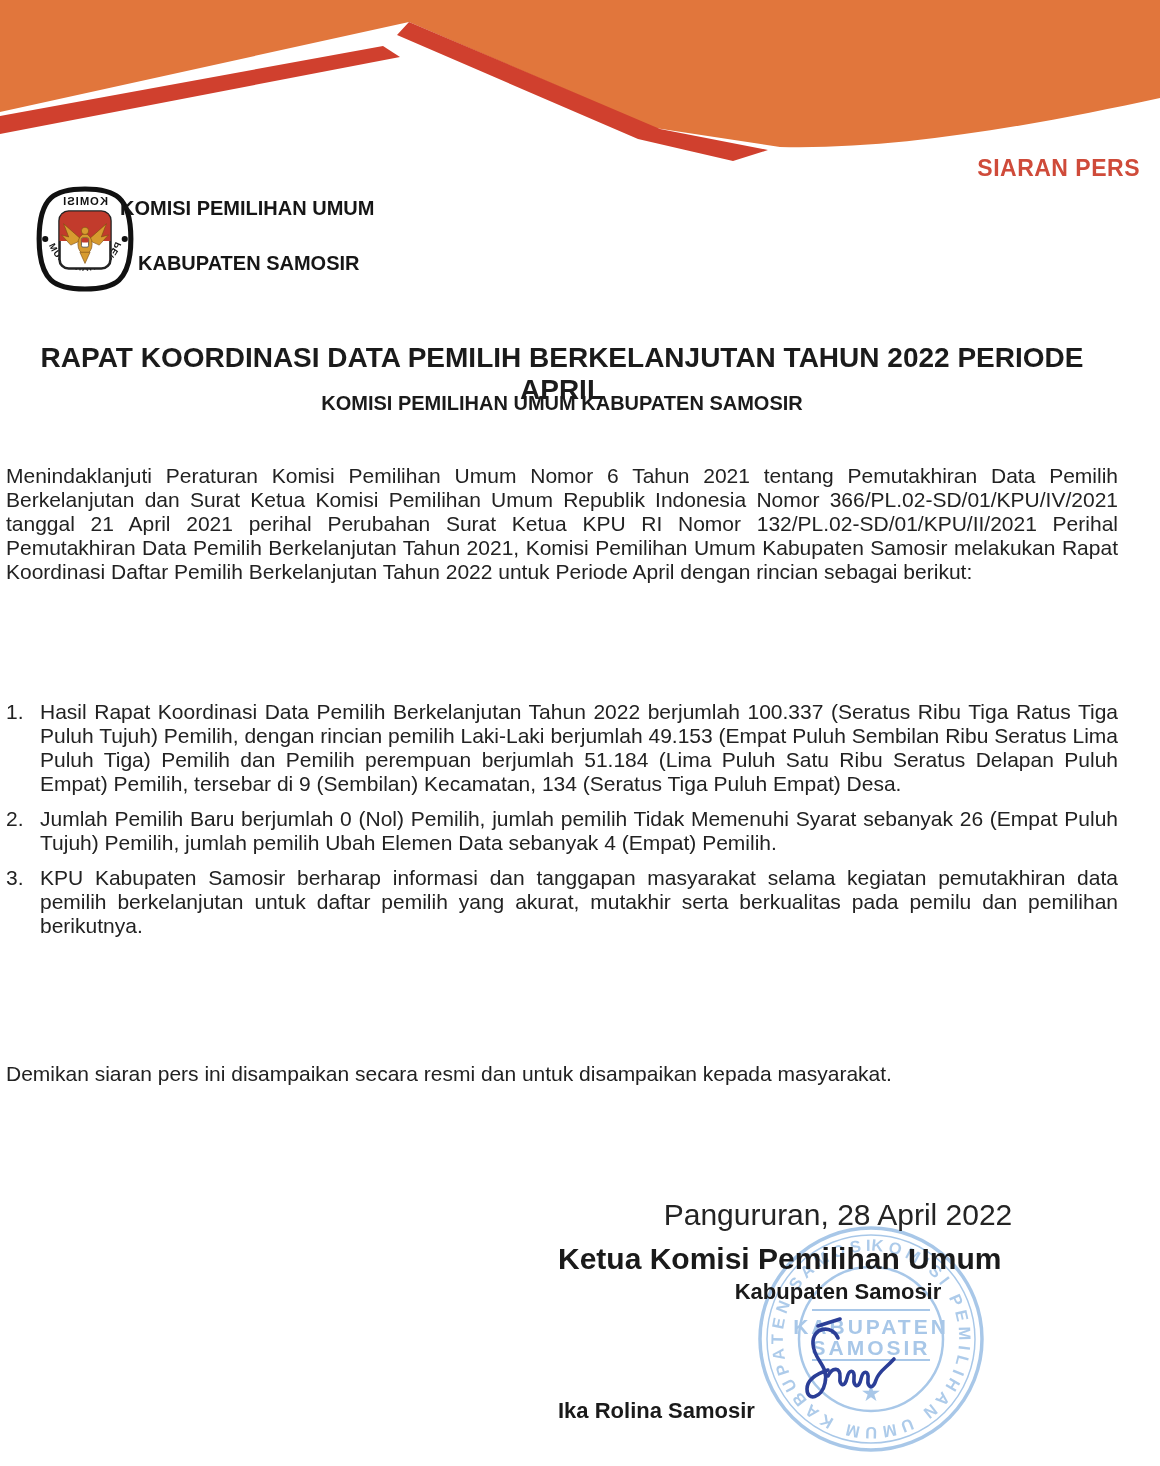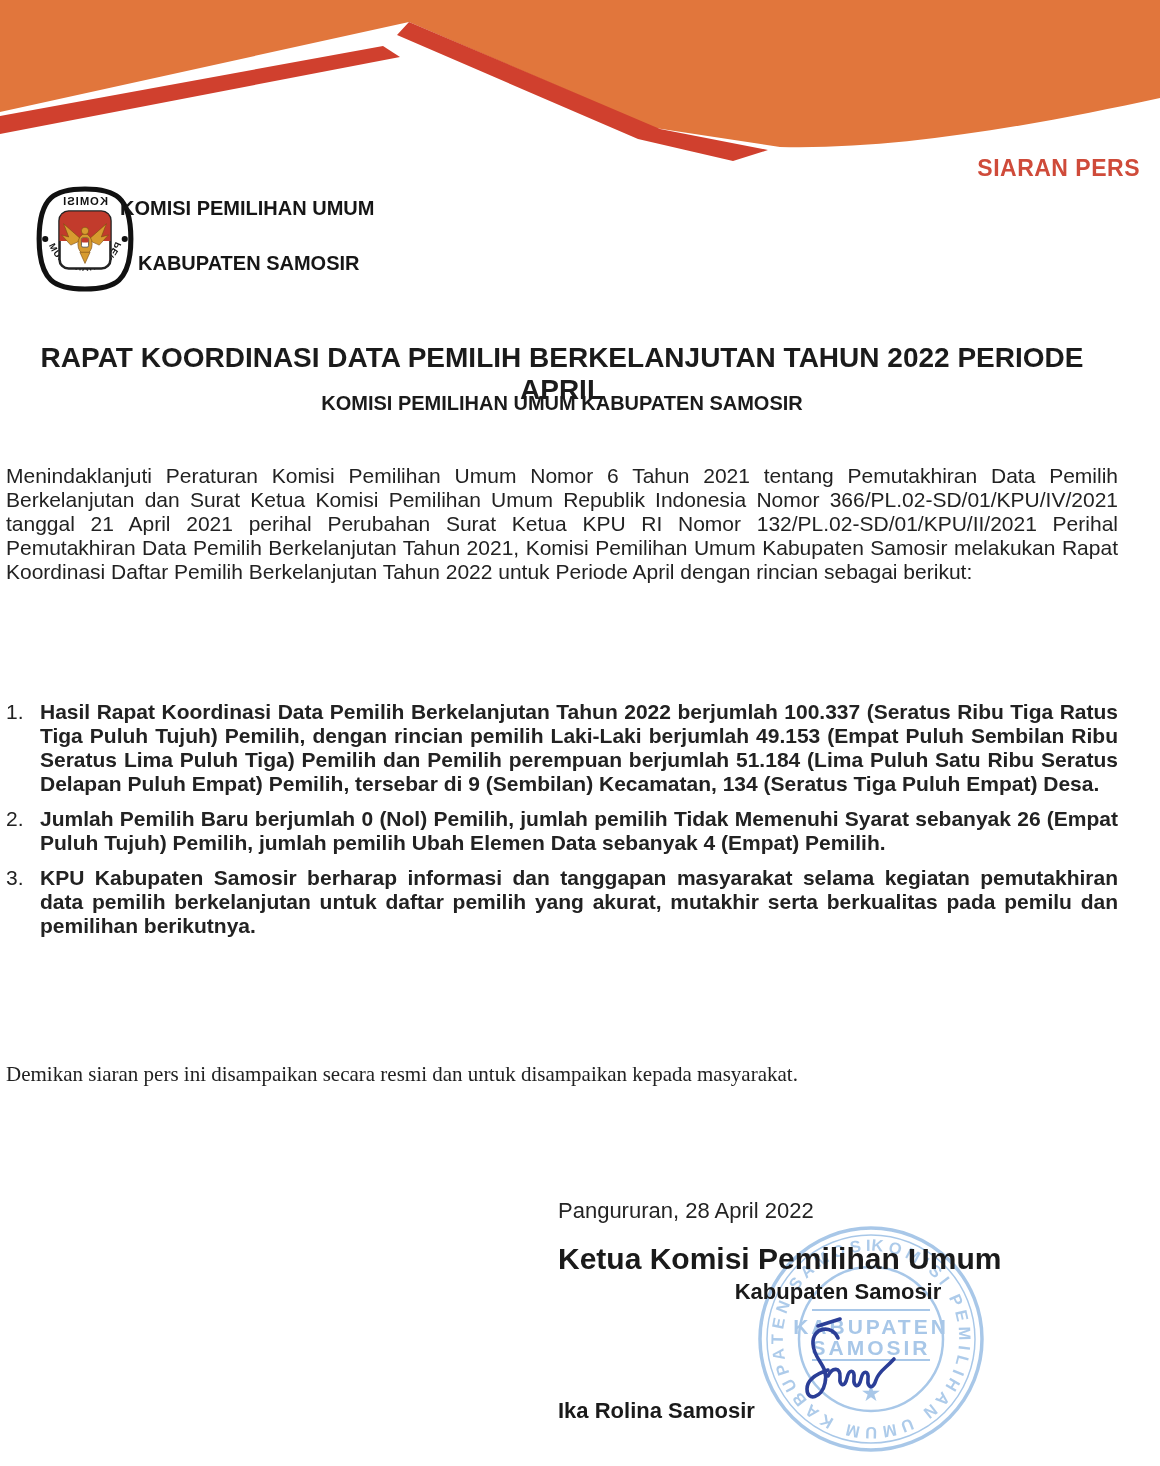--- a/index.html
+++ b/index.html
@@ -19,24 +19,24 @@
   .org-line2{position:absolute;left:138px;top:252px;font-size:20px;font-weight:bold;color:#161616;}
   
   .title1{position:absolute;left:0;top:342px;width:1124px;text-align:center;font-size:28px;font-weight:bold;color:#1b1b1b;}
   .title2{position:absolute;left:0;top:392px;width:1124px;text-align:center;font-size:20px;font-weight:bold;color:#1b1b1b;}
   
   .bodytext{font-size:21px;line-height:24px;color:#222;text-align:justify;}
   .intro{position:absolute;left:6px;top:464px;width:1112px;}
   .list{position:absolute;left:6px;top:700px;width:1112px;}
   .list-item{display:flex;margin-bottom:11px;}
   .list-num{flex:0 0 34px;}
-  .list-body{flex:1 1 auto;text-align:justify;font-weight:bold;}
-  .closing{position:absolute;left:6px;top:1062px;width:1112px;text-align:left;font-family:Liberation Serif, serif;}
+  .list-body{flex:1 1 auto;text-align:justify;}
+  .closing{position:absolute;left:6px;top:1062px;width:1112px;text-align:left;}
   
-  .sig-date{position:absolute;left:558px;top:1198px;width:560px;font-size:22px;color:#242424;z-index:2;}
+  .sig-date{position:absolute;left:558px;top:1198px;width:560px;text-align:center;font-size:30px;color:#242424;z-index:2;}
   .sig-role1{position:absolute;left:558px;top:1242px;width:560px;text-align:left;font-size:30px;font-weight:bold;color:#1a1a1a;z-index:2;}
   .sig-role2{position:absolute;left:558px;top:1279px;width:560px;text-align:center;font-size:22px;font-weight:bold;color:#1a1a1a;z-index:2;}
   .sig-name{position:absolute;left:558px;top:1398px;width:560px;font-size:22px;font-weight:bold;color:#1a1a1a;z-index:2;}
   .stamp{position:absolute;left:754px;top:1222px;z-index:1;opacity:.9;}
   .signature{position:absolute;left:778px;top:1314px;z-index:3;}
 </style>
 </head>
 <body>
 
 <div class="page">

